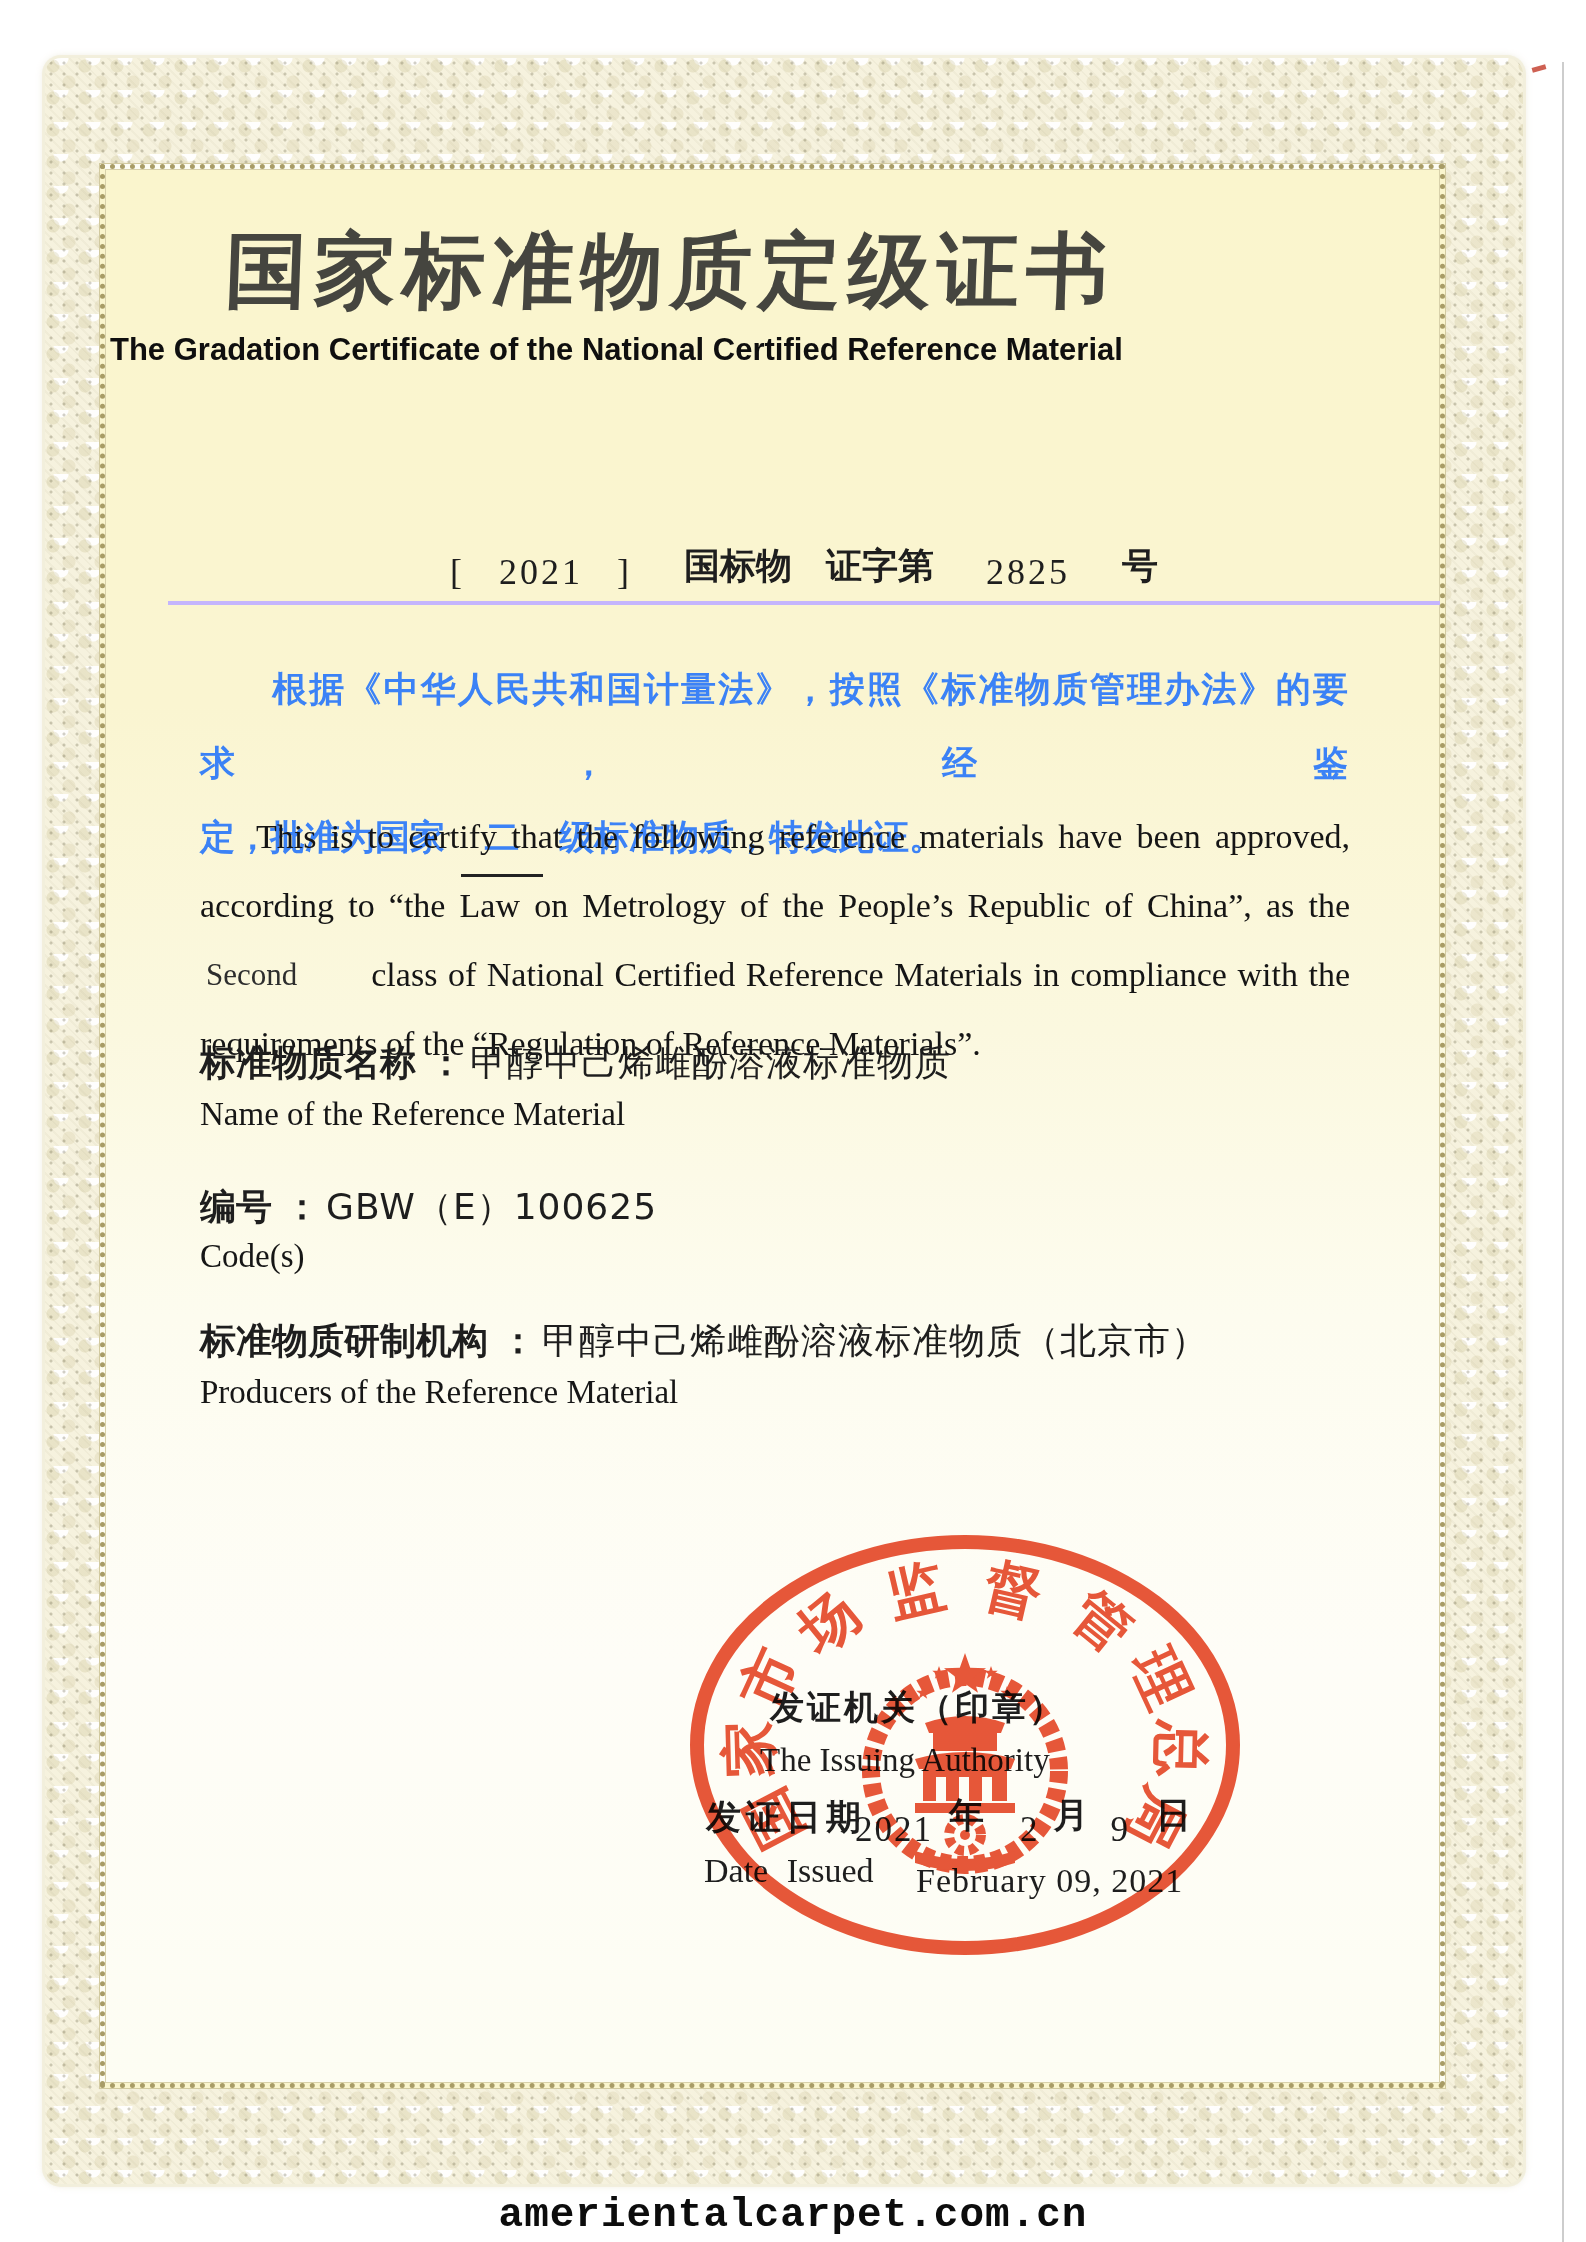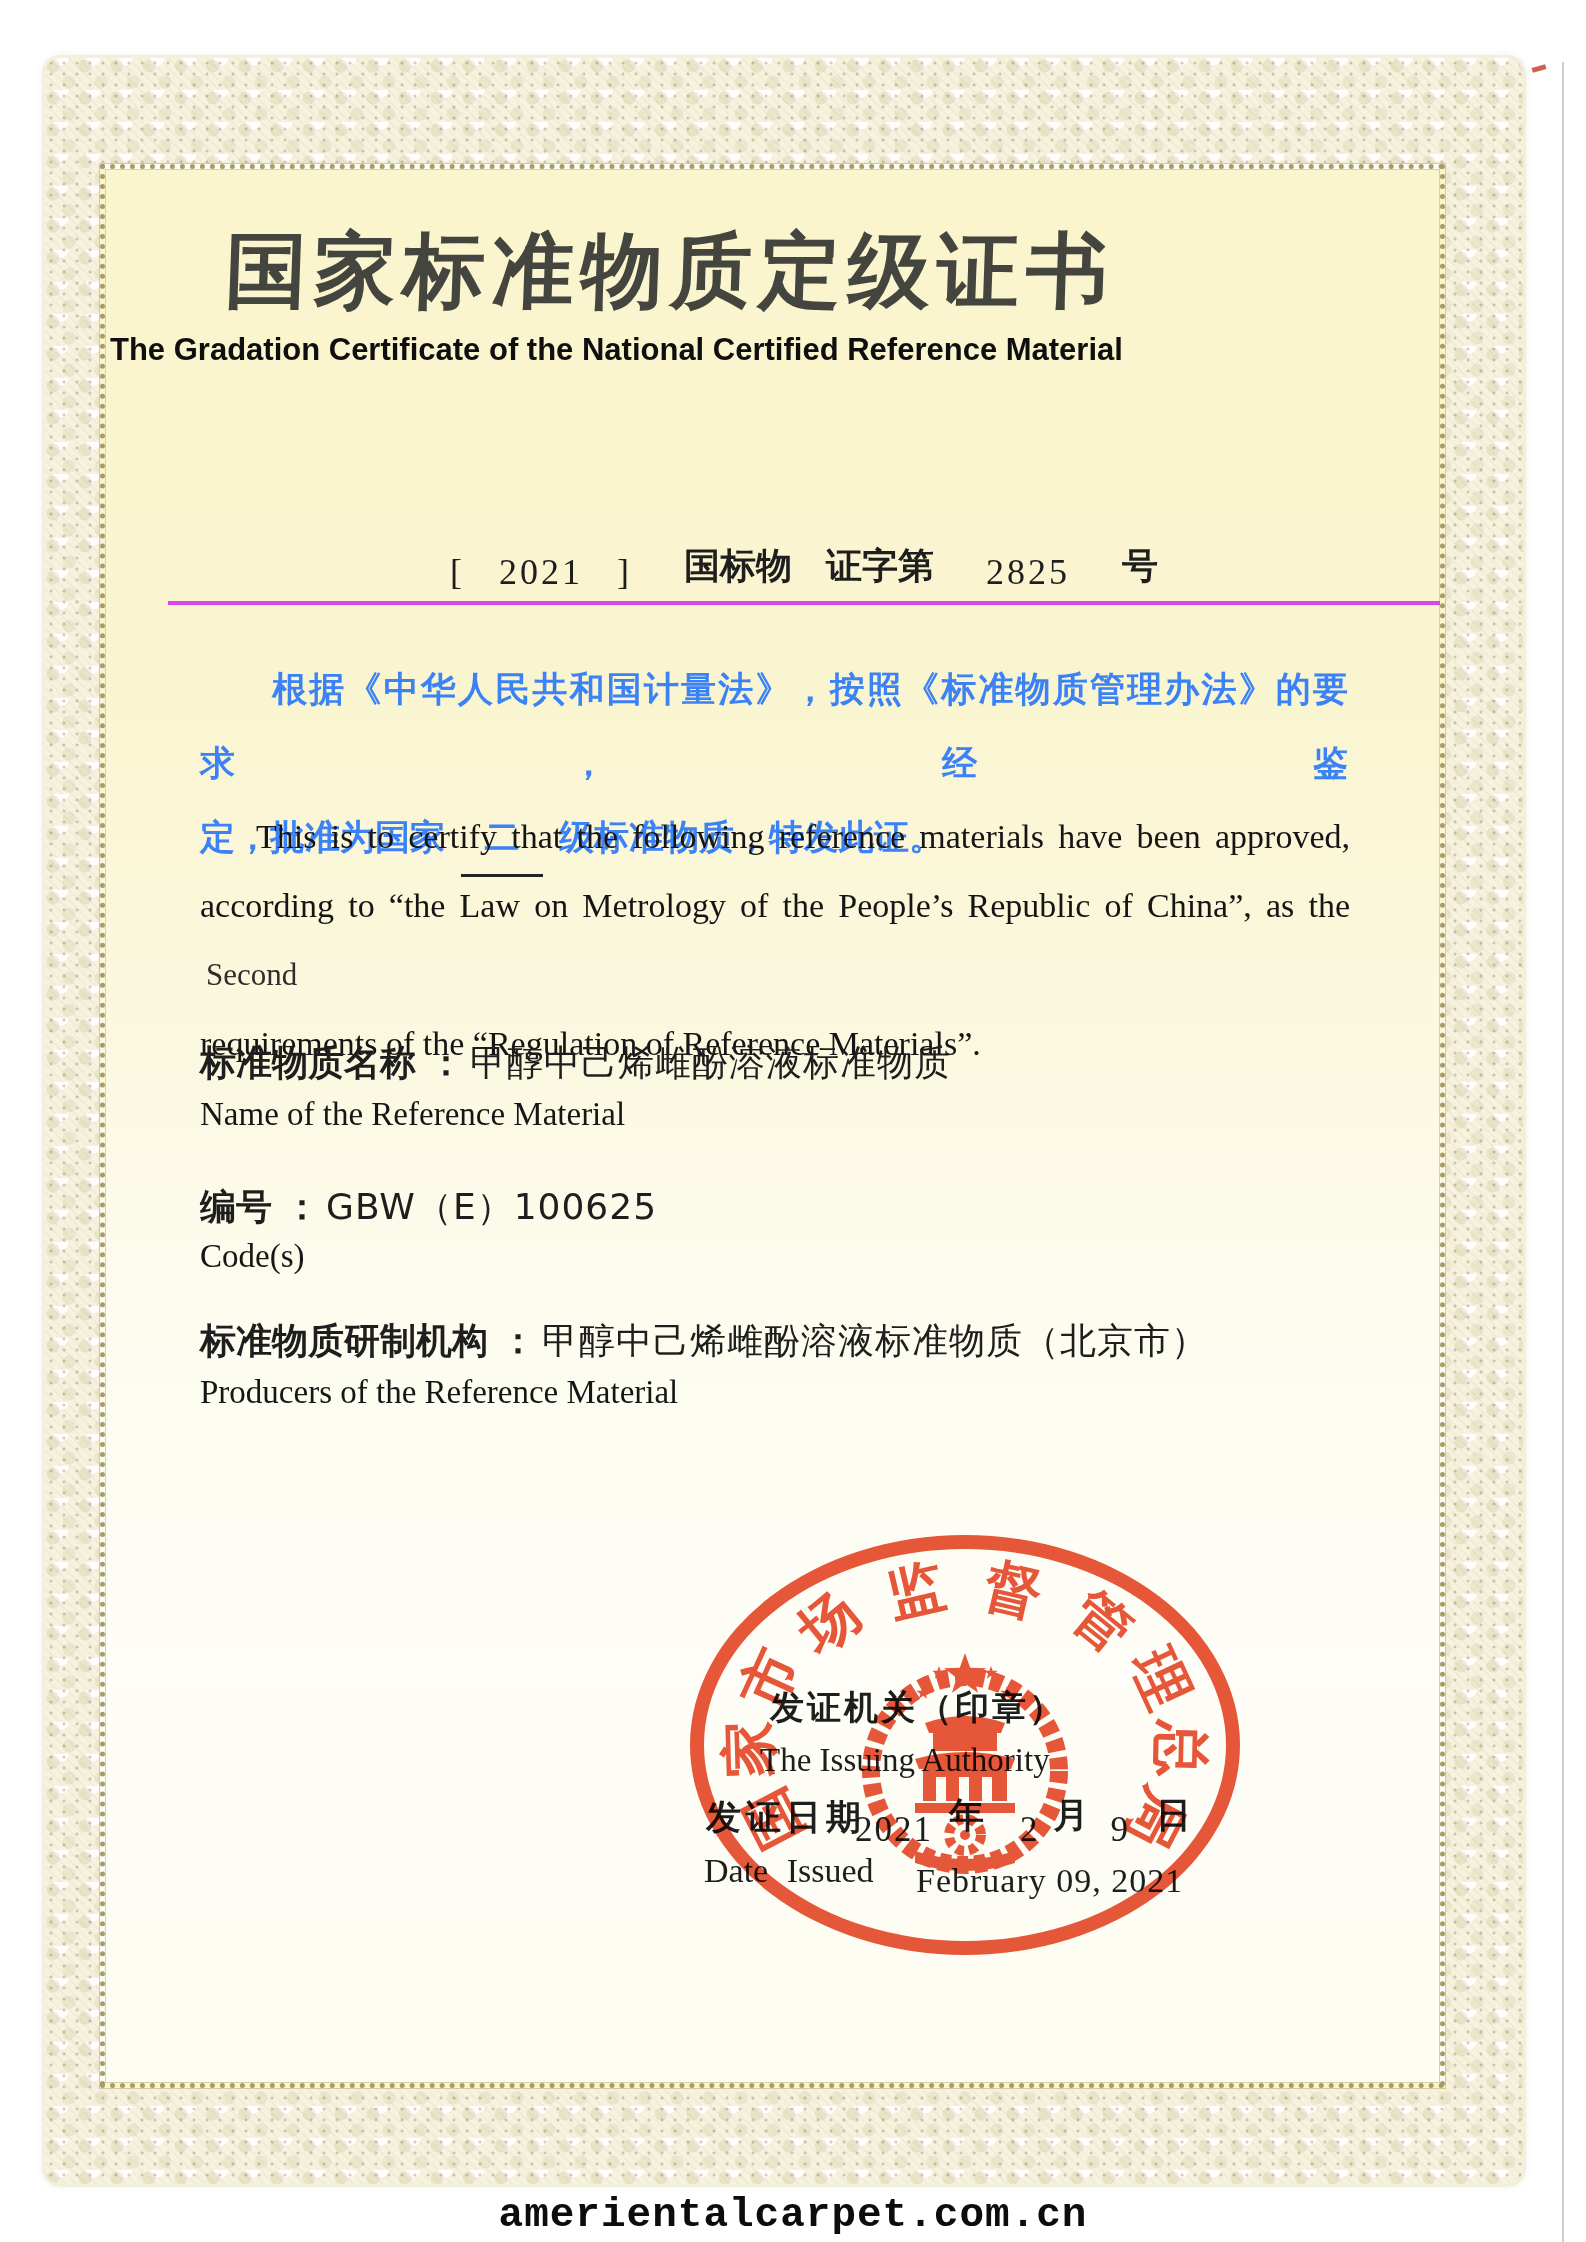--- a/index.html
+++ b/index.html
@@ -30,21 +30,21 @@
 
   
   .title-cn{left:120px;top:230px;width:1100px;text-align:center;
         font-family:"DejaVu Sans",sans-serif;font-weight:700;font-size:82px;
         letter-spacing:7px;color:#45453f;transform:skewX(-2deg);}
   .title-en{left:110px;top:334px;width:1120px;
         font-family:"Liberation Sans","DejaVu Sans",sans-serif;font-weight:700;font-size:31px;color:#0f0f0f;}
 
   
   .certno{left:168px;top:546px;width:1272px;text-align:center;font-size:36px;
-        border-bottom:4px solid #d946ef;padding-bottom:14px;line-height:1.1;}
+        border-bottom:4px solid #c4b5fd;padding-bottom:14px;line-height:1.1;}
   .certno .cjk{font-family:"DejaVu Sans",sans-serif;font-weight:700;}
   .certno .num{font-family:"Liberation Serif",serif;position:relative;top:6px;letter-spacing:3px;}
   .certno .gap-s{display:inline-block;width:34px;}
   .certno .gap-m{display:inline-block;width:52px;}
 
   
   .para-cn{left:200px;top:652px;width:1148px;font-family:"DejaVu Sans",sans-serif;
         font-weight:700;font-size:35px;color:#3b82f6;}
   .para-cn .ln{line-height:74px;text-align:justify;text-align-last:justify;}
   .para-cn .ln2{line-height:74px;text-align:left;text-align-last:auto;}
@@ -128,20 +128,21 @@
     <div class="abs para-cn">
       <div class="ln"><span class="ind"></span><span>根据《中华人民共和国计量法》，按照《标准物质管理办法》的要求，经鉴</span></div>
       <div class="ln2"><span>定，批准为国家</span><span class="grade-blank">二</span><span>级标准物质，特发此证。</span></div>
     </div>
 
     <div class="abs para-en">
       <div class="ln"><span class="ind"></span><span>This is to certify that the following reference materials have been approved,</span></div>
       <div class="ln">according to “the Law on Metrology of the People’s Republic of China”, as the</div>
       <div class="l3">
         <span class="second">Second</span>
+        <span class="l3rest">class of National Certified Reference Materials in compliance with the</span>
       </div>
       <div class="ln-last">requirements of the “Regulation of Reference Materials”.</div>
     </div>
 
     <div class="abs fld-cn" style="top:1040px;">
       <span class="lab">标准物质名称</span><span class="col">：</span><span class="val">甲醇中己烯雌酚溶液标准物质</span>
     </div>
     <div class="abs fld-en" style="top:1098px;">Name of the Reference Material</div>
 
     <div class="abs fld-cn" style="top:1184px;">

